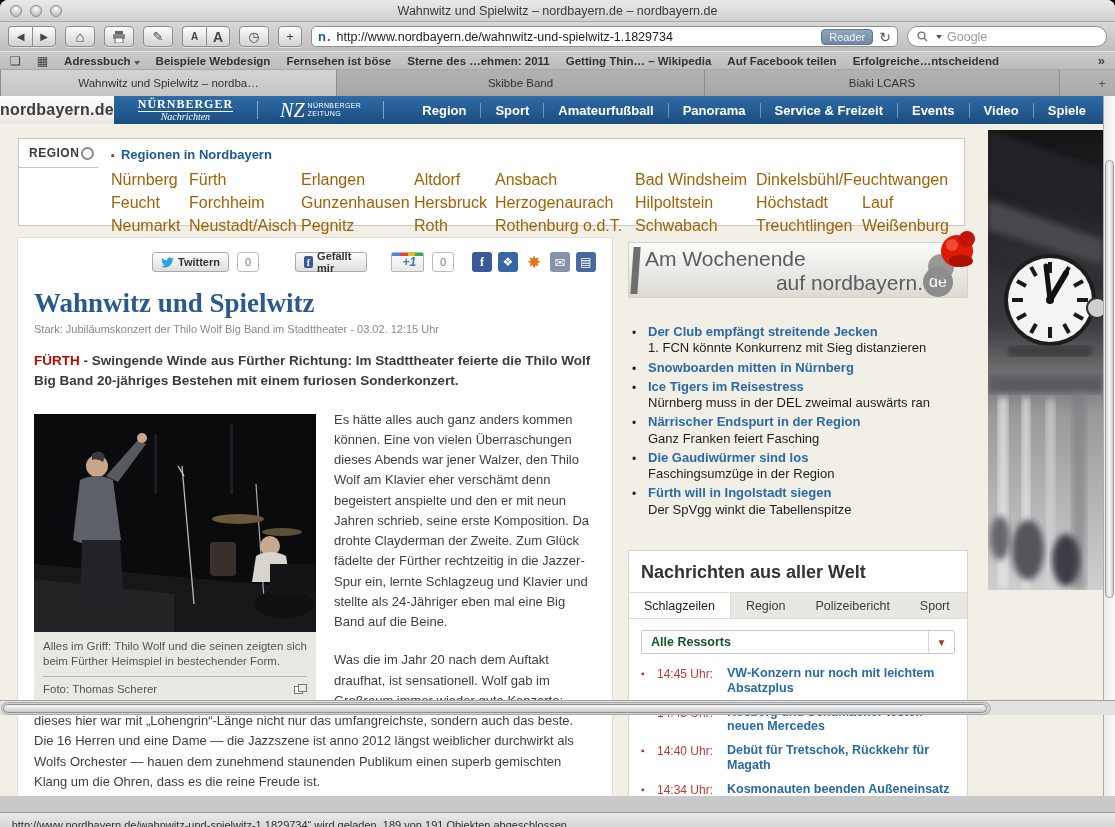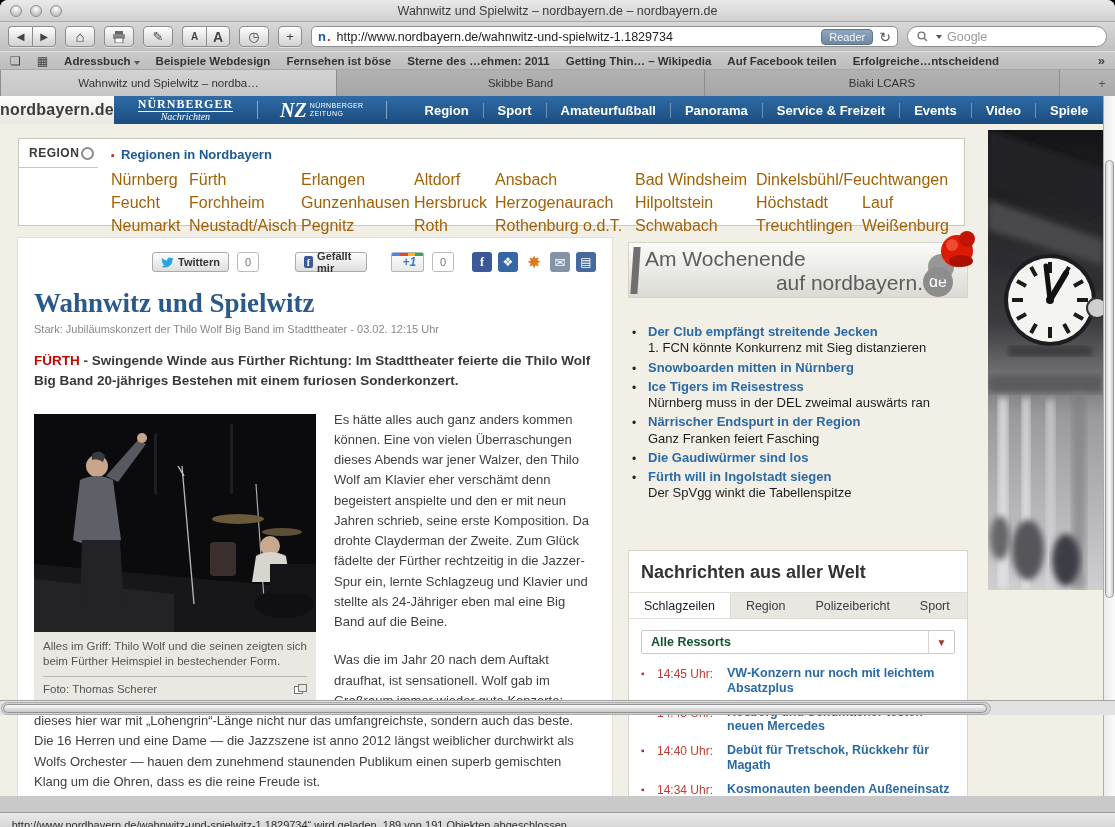--- a/index.html
+++ b/index.html
@@ -59,21 +59,21 @@
 
   .site-header { position:absolute; top:0; left:0; width:983px; height:28px; display:flex; }
   .nb-logo { width:122px; background:linear-gradient(#fdfdfb,#e9e7e1); display:flex; align-items:center; justify-content:center;
     font-size:16px; font-weight:bold; color:#3d3d3d; letter-spacing:.2px; }
   .bluebar { flex:1; background:linear-gradient(#2f6ba6,#1a4d80); display:flex; align-items:center; color:#fff; padding:0 10px; }
   .nn-logo { text-align:center; font-family:"Liberation Serif",serif; line-height:1; margin:0 14px; }
   .nn1 { font-size:12px; font-weight:bold; letter-spacing:1px; border-bottom:1px solid #fff; padding-bottom:1px; }
   .nn2 { font-size:10px; font-style:italic; }
   .logo-sep { width:1px; height:18px; background:rgba(255,255,255,.45); margin:0 10px; }
   .nz-logo { display:flex; align-items:center; gap:3px; margin:0 12px; }
-  .nz-abbr { font-size:20px; font-weight:700; font-style:italic; font-family:"Liberation Serif",serif; }
+  .nz-abbr { font-size:20px; font-weight:400; font-style:italic; font-family:"Liberation Serif",serif; }
   .nz-small { font-size:7px; line-height:1.1; letter-spacing:.4px; }
   .mainnav { display:flex; align-items:center; margin-left:14px; }
   .navitem { font-size:13px; font-weight:bold; color:#fff; padding:0 14px; border-left:1px solid rgba(255,255,255,.35); white-space:nowrap; }
   .navitem:first-child { border-left:none; }
 
   
   .region-panel { position:absolute; top:42px; left:18px; width:947px; height:88px; background:#fff; border:1px solid #c9c7c0; }
   .region-tab { position:absolute; top:-1px; left:-1px; width:80px; height:30px; background:#fff;
     border:1px solid #c9c7c0; border-right:none; display:flex; align-items:center; padding-left:10px;
     font-size:12px; font-weight:bold; color:#3b3b3b; letter-spacing:.5px; }
@@ -408,20 +408,21 @@
             <div class="wk-sub">Nürnberg muss in der DEL zweimal auswärts ran</div>
           </div>
           <div class="wk-item">
             <span class="wk-dot">•</span>
             <div class="wk-title">Närrischer Endspurt in der Region</div>
             <div class="wk-sub">Ganz Franken feiert Fasching</div>
           </div>
           <div class="wk-item">
             <span class="wk-dot">•</span>
             <div class="wk-title">Die Gaudiwürmer sind los</div>
+            <div class="wk-sub">Faschingsumzüge in der Region</div>
           </div>
           <div class="wk-item">
             <span class="wk-dot">•</span>
             <div class="wk-title">Fürth will in Ingolstadt siegen</div>
             <div class="wk-sub">Der SpVgg winkt die Tabellenspitze</div>
           </div>
         </div>
       </div>
 
       <div class="newsbox">

